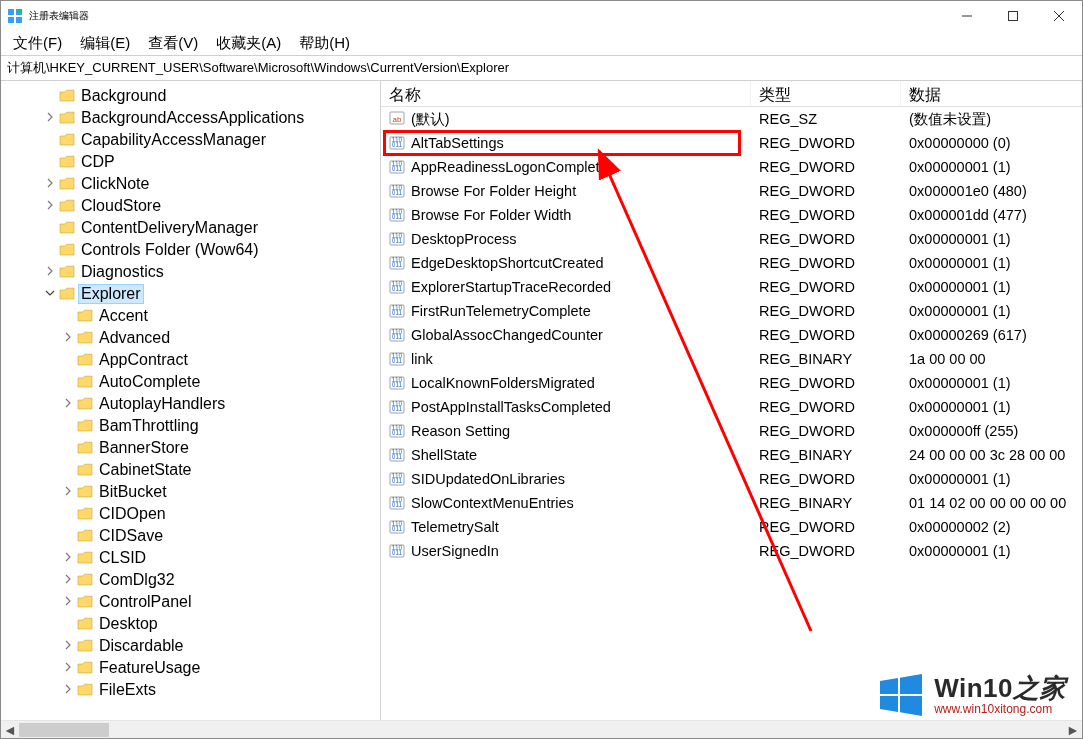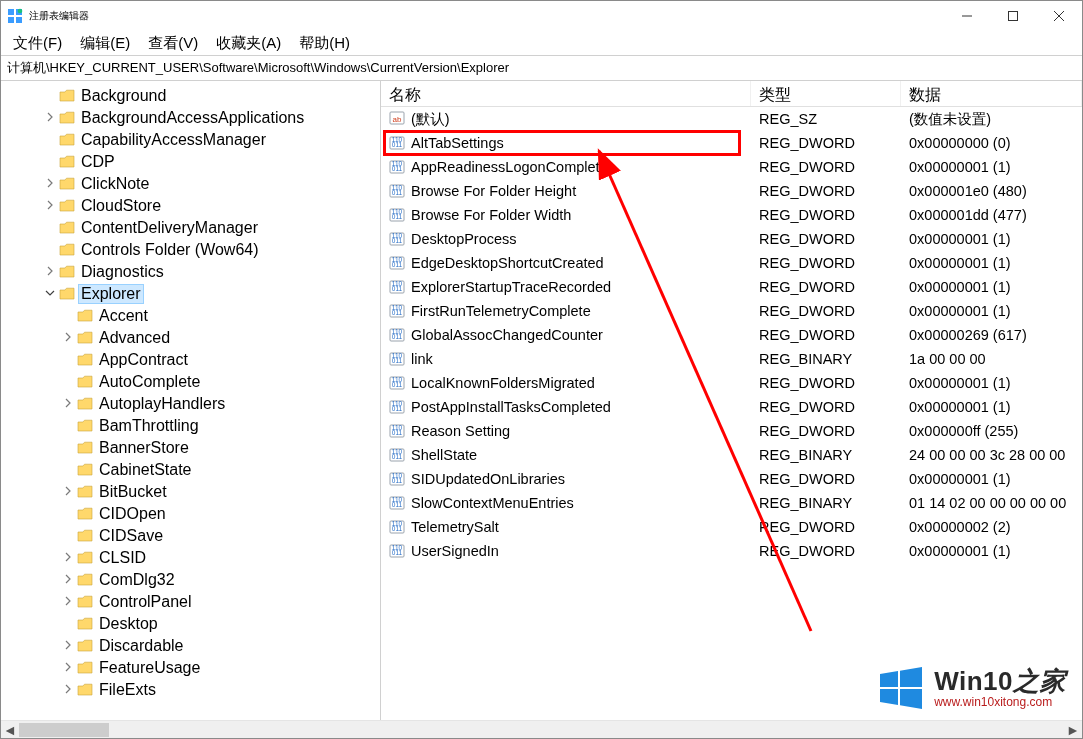--- a/index.html
+++ b/index.html
@@ -54,21 +54,21 @@
   .cell-data { flex: 1; }
   .valicon { width: 16px; height: 16px; flex: none; }
 
   
   .highlight-box { position: absolute; border: 3px solid #ff0000; pointer-events: none; z-index: 50; }
 
   
   .arrow-overlay { position: absolute; inset: 0; pointer-events: none; z-index: 49; }
 
   
-  .watermark { position: absolute; right: 16px; bottom: 26px; display: flex; align-items: center; gap: 10px; z-index: 60; }
+  .watermark { position: absolute; right: 16px; bottom: 19px; display: flex; align-items: center; gap: 10px; z-index: 60; }
   .wm-logo svg { display: block; }
   .wm-text { display: flex; flex-direction: column; line-height: 1.1; }
   .wm-title { font-size: 26px; font-weight: 600; color: #2a2a2a; letter-spacing: 0.5px; }
   .wm-title .accent { font-style: italic; color: #2a2a2a; }
   .wm-url { font-size: 12px; color: #b91c1c; }
 
   
   .hscroll { height: 18px; border-top: 1px solid #e5e5e5; background: #f0f0f0; display: flex; align-items: center; }
   .hscroll .arrow { width: 18px; height: 18px; display: flex; align-items: center; justify-content: center; color: #555; }
   .hscroll .track { flex: 1; height: 18px; position: relative; }

